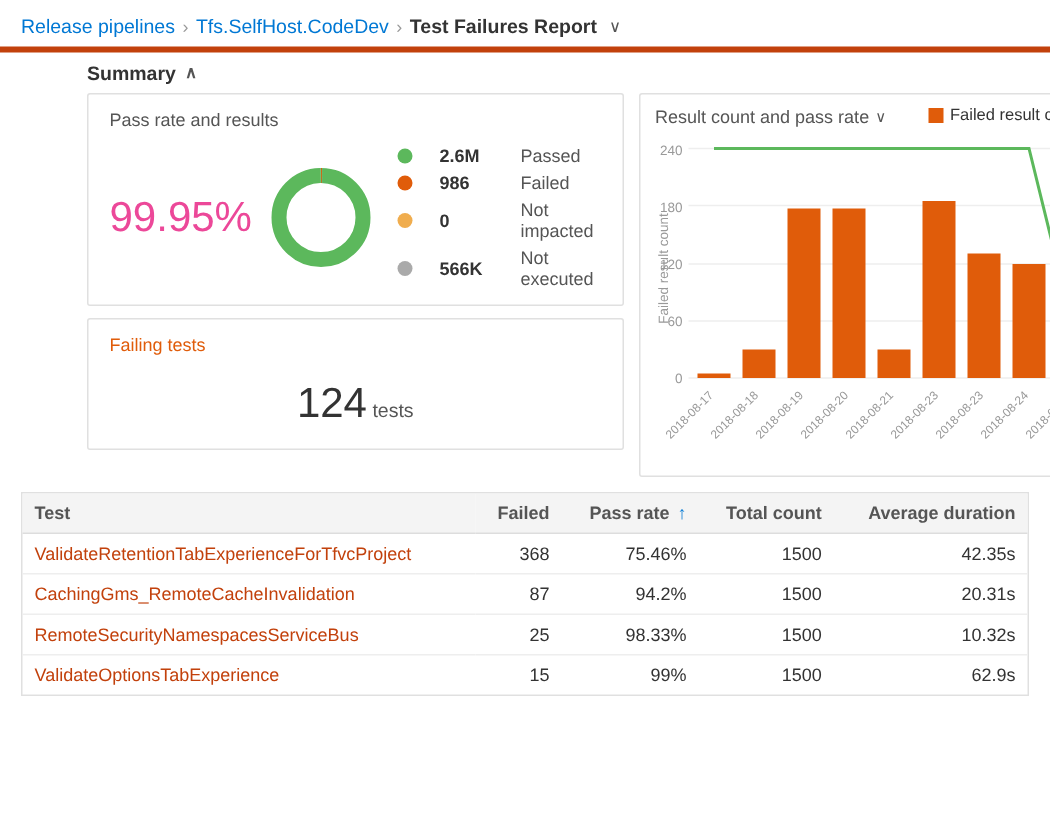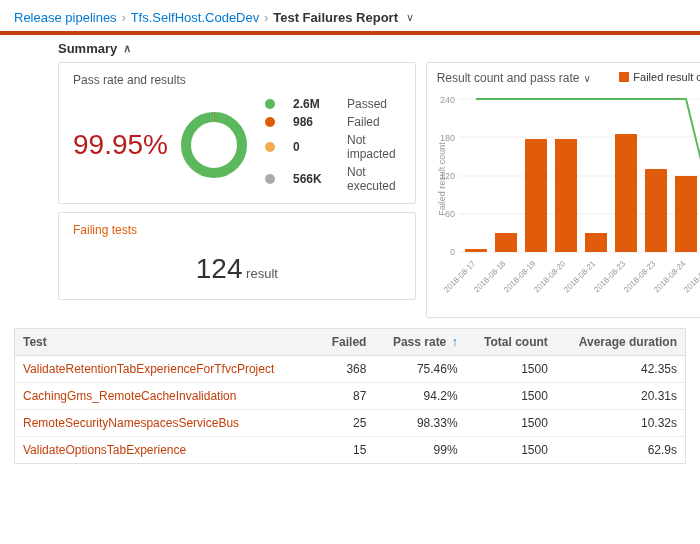--- a/index.html
+++ b/index.html
@@ -91,21 +91,21 @@
 
     .pass-rate-content {
       display: flex;
       align-items: center;
       gap: 16px;
     }
 
     .big-percent {
       font-size: 28px;
       font-weight: 300;
-      color: #b91c1c;
+      color: #ec4899;
       min-width: 90px;
     }
 
     
     .donut-wrap {
       position: relative;
       width: 70px;
       height: 70px;
     }
     .donut-wrap svg {
@@ -313,21 +313,21 @@
             </div>
           </div>
         </div>
       </div>
 
       <div class="card">
         <div class="failing-title">Failing tests</div>
         <div style="text-align:center; padding: 8px 0 4px;">
           <span class="failing-count">124</span>
           <span class="failing-label"> </span>
-          <span class="failing-label">result</span>
+          <span class="failing-label">tests</span>
         </div>
       </div>
 
     </div>
 
     <div class="right-panel">
       <div class="chart-header">
         <div class="chart-title">
           <span>Result count and pass rate</span>
           <span style="font-size:10px;">∨</span>

